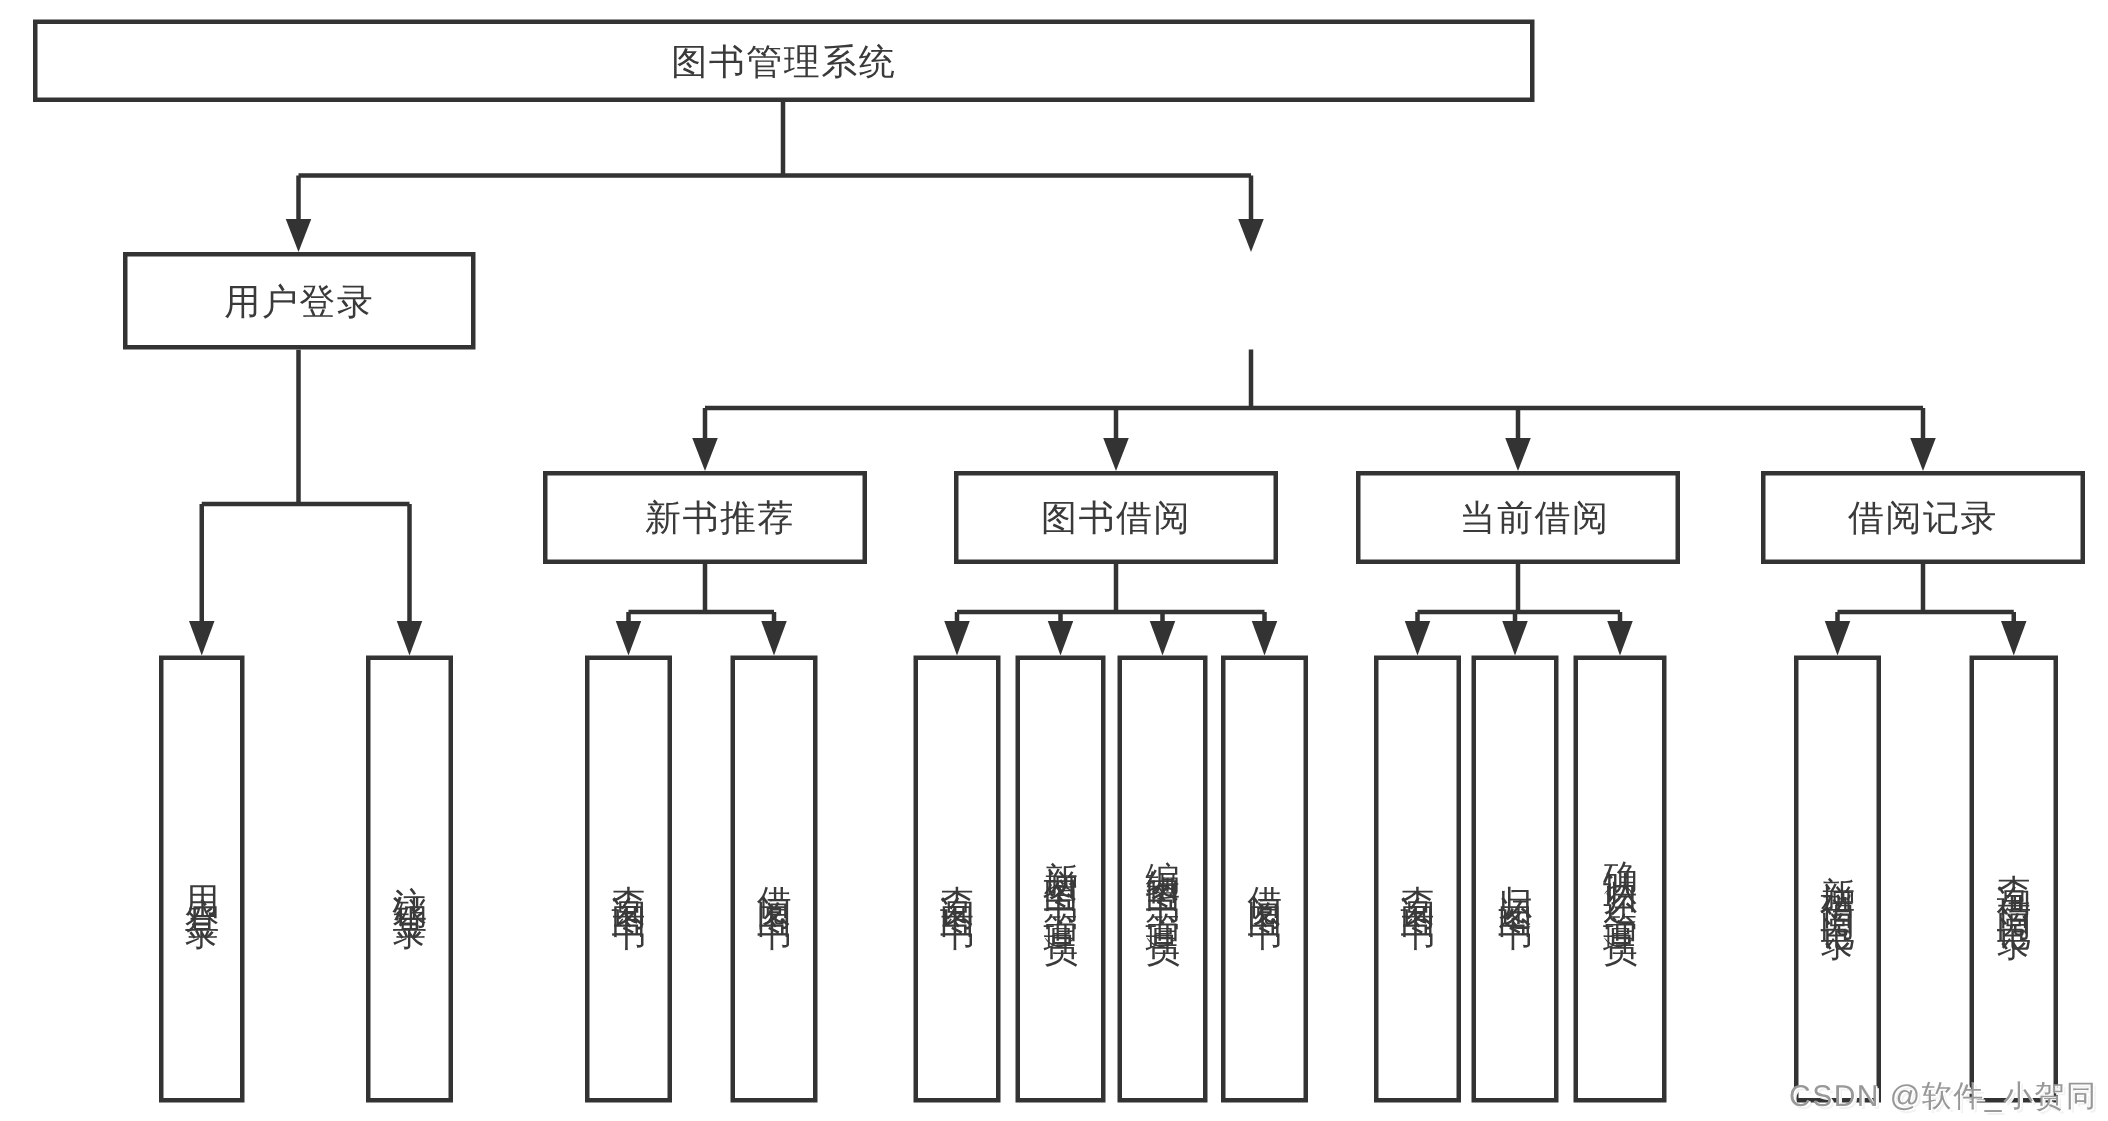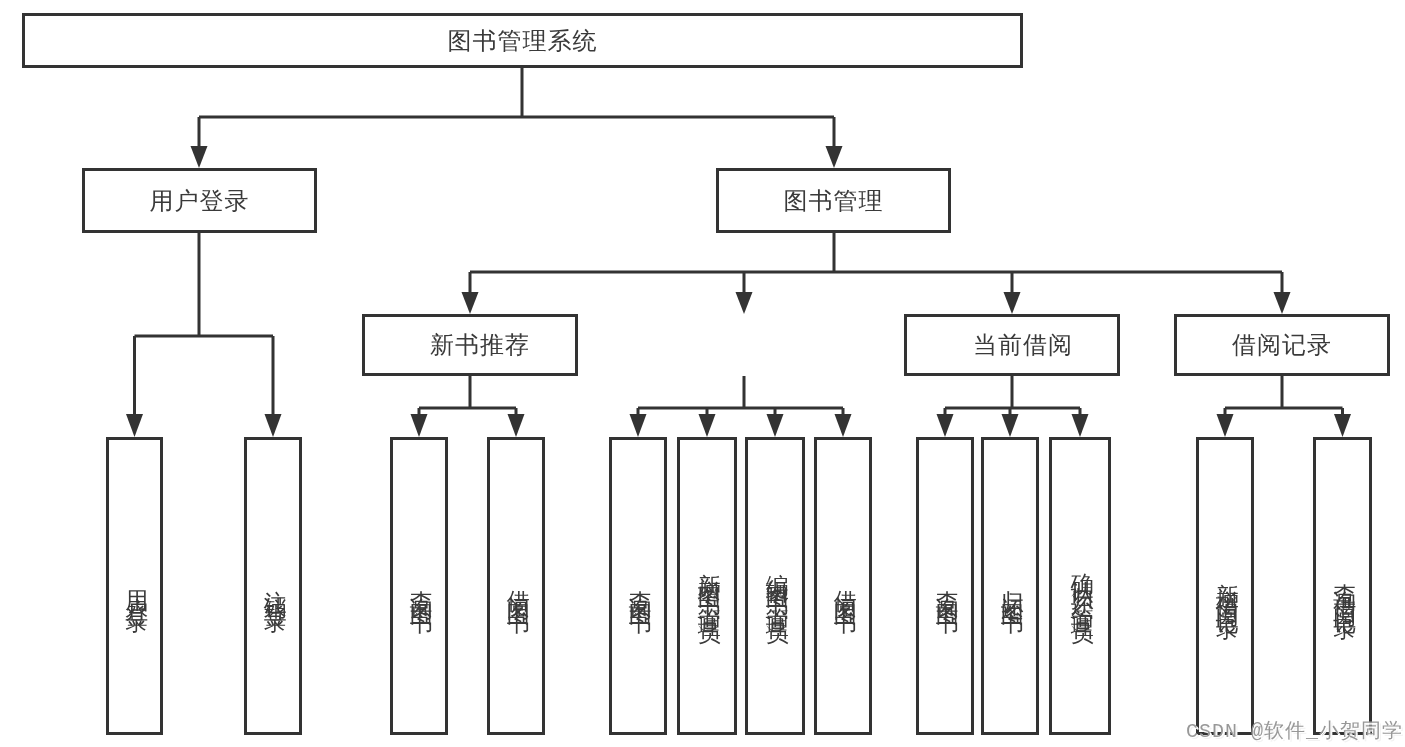--- a/index.html
+++ b/index.html
@@ -1,18 +1,18 @@
 <!DOCTYPE html>
 <html><head>
 <meta charset="utf-8">
 <style>
   html,body{margin:0;padding:0;background:#ffffff;}
   .canvas{
     position:relative;width:1405px;height:747px;background:#ffffff;
-    font-family:Liberation Mono, monospace;overflow:hidden;text-align:center;
+    font-family:Liberation Sans, sans-serif;overflow:hidden;text-align:center;
   }
   svg.connectors{position:absolute;left:0;top:0;z-index:1;}
   .hbox{
     position:absolute;box-sizing:border-box;border:3px solid #333333;background:#ffffff;
     display:flex;align-items:center;justify-content:center;
     font-size:24px;color:#3a3a3a;z-index:2;letter-spacing:1px;
   }
   .leaf{
     position:absolute;top:437px;height:298px;box-sizing:border-box;
     border:3px solid #333333;background:#ffffff;
@@ -93,23 +93,23 @@
     </g>
     <g fill="#333333" stroke="none">
       <polygon points="1216.5,414 1233.5,414 1225,437"></polygon>
       <polygon points="1334,414 1351,414 1342.5,437"></polygon>
     </g>
   </svg>
 
   <div class="hbox" style="left:22px;top:13px;width:1001px;height:55px;">图书管理系统</div>
 
   <div class="hbox" style="left:82px;top:168px;width:235px;height:65px;">用户登录</div>
-  <div class="hbox" style="left:716px;top:168px;width:235px;height:65px;">图书管理</div>
 
   <div class="hbox" style="left:362px;top:314px;width:216px;height:62px;padding-left:20px;">新书推荐</div>
+  <div class="hbox" style="left:636px;top:314px;width:216px;height:62px;">图书借阅</div>
   <div class="hbox" style="left:904px;top:314px;width:216px;height:62px;padding-left:22px;">当前借阅</div>
   <div class="hbox" style="left:1174px;top:314px;width:216px;height:62px;">借阅记录</div>
 
   <div class="leaf" style="left:106px;width:57px;">
     <span>用户登录</span>
   </div>
   <div class="leaf" style="left:244px;width:58px;">
     <span>注销登录</span>
   </div>
 

